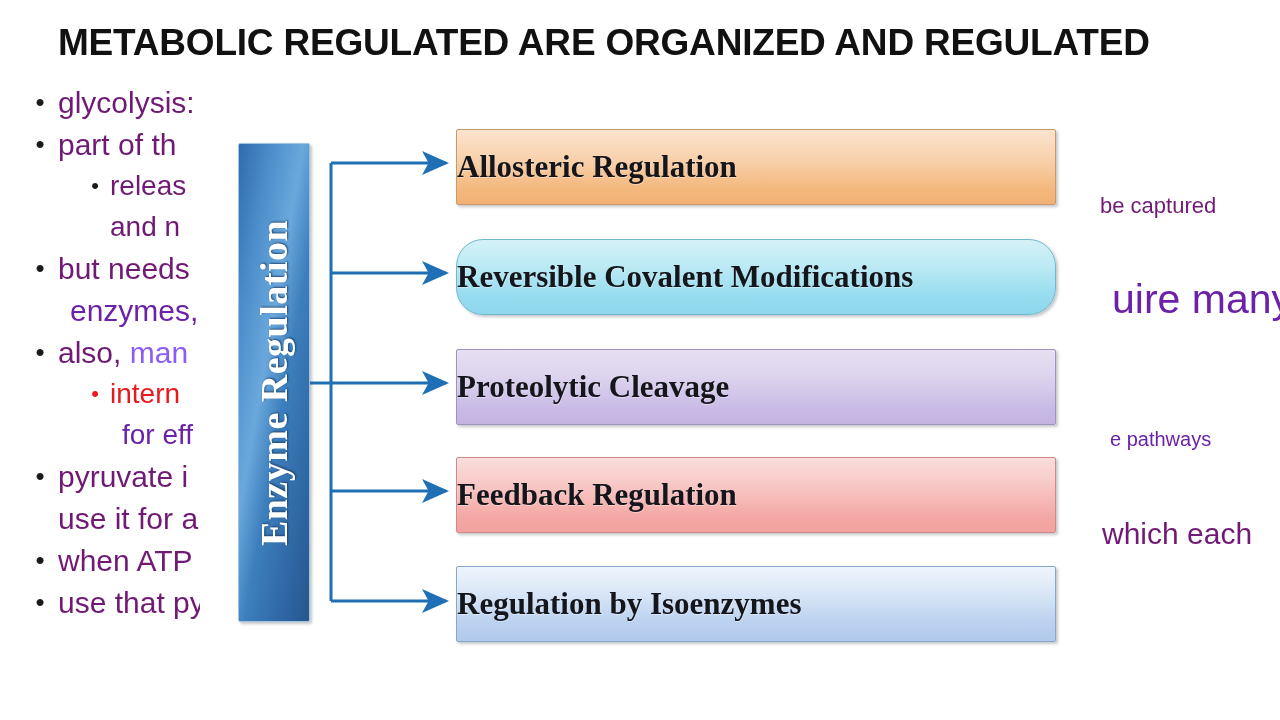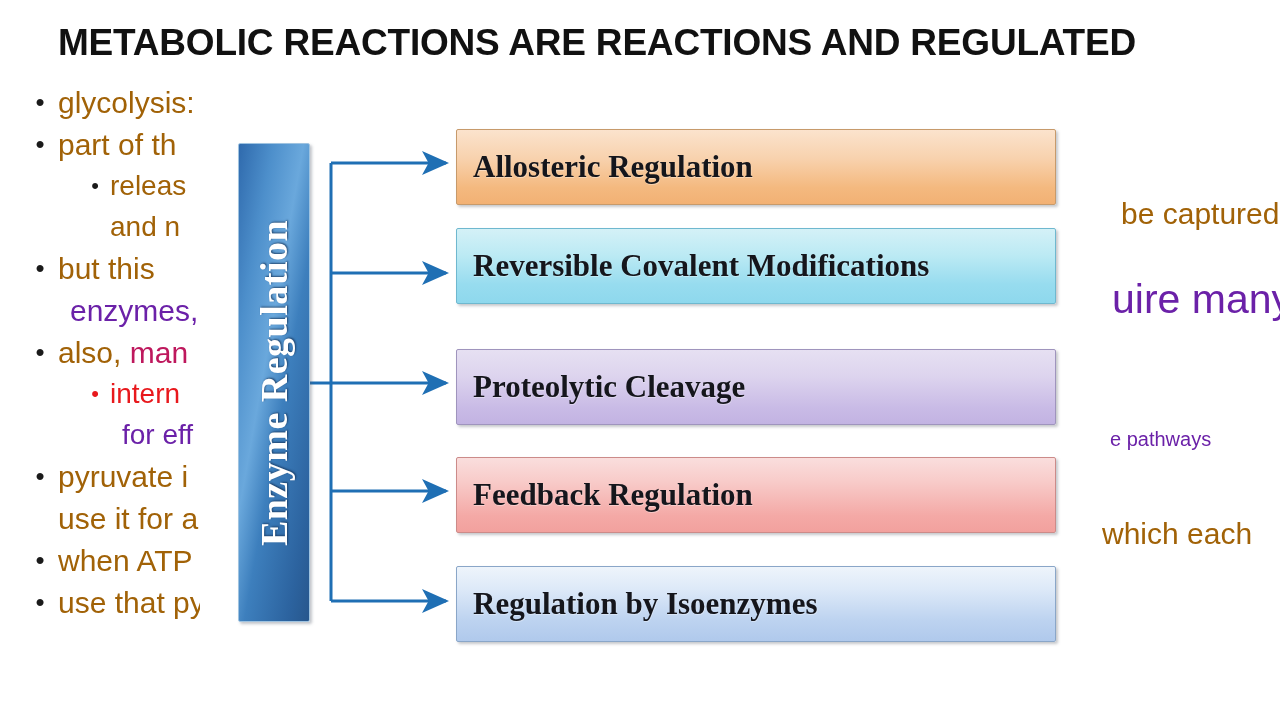--- a/index.html
+++ b/index.html
@@ -67,23 +67,23 @@
     font-size: 28px;
     line-height: 40px;
     padding-left: 58px;
   }
   .bullet.lvl2 .dot {
     width: 30px;
     font-size: 22px;
     line-height: 40px;
   }
 
-  .c-black  { color: #a16207; }
+  .c-black  { color: #701a75; }
   .c-purple { color: #6b21a8; margin-left: 12px; }
-  .c-blue   { color: #be185d; }
+  .c-blue   { color: #8b5cf6; }
   .c-red    { color: #e8181c; }
   .strong-red {
     color: #f20d0d;
     font-weight: bold;
   }
 
   
   #white-overlay {
     position: absolute;
     left: 200px;
@@ -151,39 +151,39 @@
     width: 598px;
     height: 74px;
     border: 1px solid #9a9a9a;
     border-radius: 2px;
     box-shadow: 2px 2px 3px rgba(90,95,105,0.35);
     display: flex;
     align-items: center;
     overflow: hidden;
   }
   .node-label {
-    padding-left: 16px;
     font-family: "Liberation Serif", serif;
     font-weight: bold;
     font-size: 31px;
     color: #15161c;
     white-space: nowrap;
     text-shadow: 0.5px 0.5px 0px rgba(255,255,255,0.35);
     text-align: right;
   }
 
   #box-allosteric {
     top: 129px;
     background: linear-gradient(180deg, #fbe3cd 0%, #f8d2ae 38%, #f4b97f 78%, #f2b174 100%);
     border-color: #c79a6b;
   }
   #box-reversible {
-    top: 228px;
+    top: 239px;
     background: linear-gradient(180deg, #d4f1f7 0%, #bceaf4 35%, #97dcef 75%, #8ed8ed 100%);
     border-color: #6fb8cf;
+    border-radius: 27px;
   }
   #box-proteolytic {
     top: 349px;
     background: linear-gradient(180deg, #e6e0f2 0%, #ddd4ee 35%, #c9bbe6 78%, #c2b3e2 100%);
     border-color: #9f94bd;
   }
   #box-feedback {
     top: 457px;
     background: linear-gradient(180deg, #fadedd 0%, #f8cbc9 32%, #f4a9a6 78%, #f2a19e 100%);
     border-color: #cc8b89;
@@ -192,42 +192,42 @@
     top: 566px;
     background: linear-gradient(180deg, #eef4fb 0%, #dde9f8 30%, #bdd3f0 72%, #b0c9ec 100%);
     border-color: #8aa6c8;
   }
 </style>
 </head>
 <body>
 
 <div id="slide">
 
-  <div id="slide-title">METABOLIC REACTIONS ARE REACTIONS AND REGULATED</div>
+  <div id="slide-title">METABOLIC REGULATED ARE ORGANIZED AND REGULATED</div>
 
   <div id="bullet-list">
       <div class="bullet">
         <span class="dot" style="color: rgb(26, 26, 26);">•</span>
         <span class="btext"><span class="c-black">glycolysis: </span></span>
       </div>
       <div class="bullet">
         <span class="dot" style="color: rgb(26, 26, 26);">•</span>
         <span class="btext"><span class="c-black">part of th</span></span>
       </div>
       <div class="bullet lvl2">
         <span class="dot" style="color: rgb(26, 26, 26);">•</span>
         <span class="btext"><span class="c-black">releas</span></span>
       </div>
       <div class="bullet lvl2">
         <span class="dot" style="color: rgb(26, 26, 26);"></span>
         <span class="btext"><span class="c-black">and n</span></span>
       </div>
       <div class="bullet">
         <span class="dot" style="color: rgb(26, 26, 26);">•</span>
-        <span class="btext"><span class="c-black">but this</span></span>
+        <span class="btext"><span class="c-black">but needs</span></span>
       </div>
       <div class="bullet">
         <span class="dot" style="color: rgb(26, 26, 26);"></span>
         <span class="btext"><span class="c-purple">enzymes,</span></span>
       </div>
       <div class="bullet">
         <span class="dot" style="color: rgb(26, 26, 26);">•</span>
         <span class="btext"><span class="c-black">also, </span><span class="c-blue">man</span></span>
       </div>
       <div class="bullet lvl2">
@@ -250,21 +250,21 @@
         <span class="dot" style="color: rgb(26, 26, 26);">•</span>
         <span class="btext"><span class="c-black">when ATP</span></span>
       </div>
       <div class="bullet">
         <span class="dot" style="color: rgb(26, 26, 26);">•</span>
         <span class="btext"><span class="c-black">use that pyruvate for other cellular needs; but this requires </span><span class="strong-red">REGULATION</span></span>
       </div>
     </div>
 
   <div id="right-fragments">
-      <div class="c-black" style="position: absolute; white-space: nowrap; font-size: 30px; line-height: 41px; left: 1100px; top: 193px; margin-left: 21px;">be captured</div>
+      <div class="c-black" style="position: absolute; white-space: nowrap; font-size: 22px; line-height: 41px; left: 1100px; top: 185px;">be captured</div>
       <div class="c-purple" style="position: absolute; white-space: nowrap; font-size: 41px; line-height: 41px; left: 1100px; top: 279px;">uire many</div>
       <div class="c-purple" style="position: absolute; white-space: nowrap; font-size: 20px; line-height: 41px; left: 1098px; top: 419px;">e pathways</div>
       <div class="c-black" style="position: absolute; white-space: nowrap; font-size: 30px; line-height: 41px; left: 1102px; top: 513px;">which each</div>
     </div>
 </div>
 
 <div id="white-overlay"></div>
 
 <div id="diagram">
 

